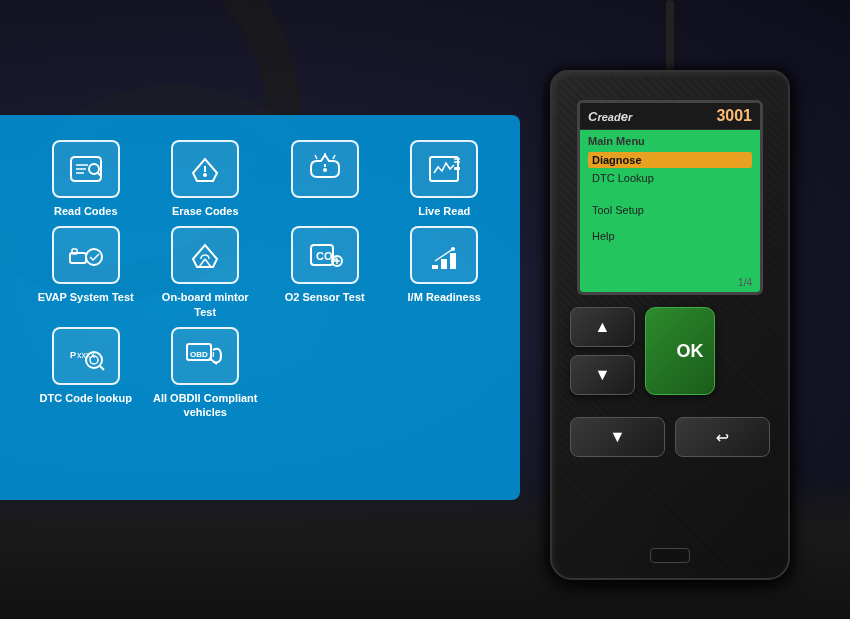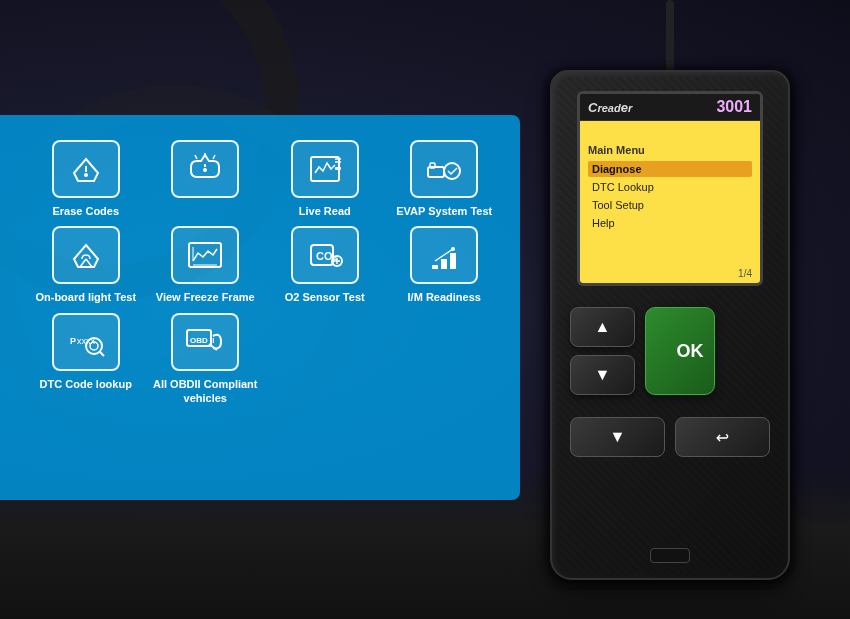--- a/index.html
+++ b/index.html
@@ -156,21 +156,21 @@
           transparent,
           transparent 3px,
           rgba(0,0,0,0.1) 3px,
           rgba(0,0,0,0.1) 6px
         );
     }
 
     
     .device-screen-area {
       position: absolute;
-      top: 19px;
+      top: 28px;
       left: 25px;
       right: 25px;
       height: 195px;
       background: #111;
       border-radius: 6px;
       border: 3px solid #444;
       overflow: hidden;
     }
 
     .screen-header {
@@ -256,38 +256,49 @@
     }
 
     
     .screen-inner {
       display: flex;
       flex-direction: column;
       height: 100%;
     }
 
     .screen-lcd {
-      background: #fde047;
+      background: #22c55e;
       flex: 1;
-      padding: 23px 8px;
+      padding: 5px 8px;
       position: relative;
     }
   </style>
 </head>
 <body>
 
 <div class="bg-car">
   <div class="steering-wheel"></div>
   <div class="dashboard"></div>
 </div>
 
 <div class="blue-banner"></div>
 
 <div class="features-grid">
 
+  <div class="feature-item">
+    <div class="feature-icon-box">
+      <svg width="40" height="32" viewBox="0 0 40 32" fill="white">
+        <path d="M5 8 Q5 4 9 4 L31 4 Q35 4 35 8 L35 24 Q35 28 31 28 L9 28 Q5 28 5 24 Z" fill="none" stroke="white" stroke-width="2"></path>
+        <circle cx="28" cy="16" r="5" fill="none" stroke="white" stroke-width="2"></circle>
+        <line x1="31" y1="19" x2="35" y2="23" stroke="white" stroke-width="2"></line>
+        <path d="M10 12 L22 12 M10 16 L20 16 M10 20 L18 20" stroke="white" stroke-width="1.5"></path>
+      </svg>
+    </div>
+    <span class="feature-label">Read Codes</span>
+  </div>
 
   <div class="feature-item">
     <div class="feature-icon-box">
       <svg width="40" height="32" viewBox="0 0 40 32" fill="white">
         <path d="M8 20 L20 6 L32 20 L28 28 L12 28 Z" fill="none" stroke="white" stroke-width="2"></path>
         <circle cx="20" cy="22" r="2" fill="white"></circle>
         <path d="M20 13 L20 19" stroke="white" stroke-width="2"></path>
       </svg>
     </div>
     <span class="feature-label">Erase Codes</span>
@@ -332,34 +343,23 @@
   </div>
 
   <div class="feature-item">
     <div class="feature-icon-box">
       <svg width="40" height="32" viewBox="0 0 40 32" fill="white">
         <path d="M8 20 L20 6 L32 20 L28 28 L12 28 Z" fill="none" stroke="white" stroke-width="2"></path>
         <path d="M20 20 L14 28 M20 20 L26 28" fill="none" stroke="white" stroke-width="1.5"></path>
         <path d="M16 20 Q16 16 20 16 Q24 16 24 20" fill="none" stroke="white" stroke-width="1.5"></path>
       </svg>
     </div>
-    <span class="feature-label">On-board light Test</span>
-  </div>
-
-  <div class="feature-item">
-    <div class="feature-icon-box">
-      <svg width="40" height="32" viewBox="0 0 40 32" fill="white">
-        <rect x="4" y="4" width="32" height="24" rx="2" fill="none" stroke="white" stroke-width="2"></rect>
-        <path d="M8 22 L13 14 L18 18 L23 12 L28 16 L32 10" fill="none" stroke="white" stroke-width="1.5"></path>
-        <line x1="8" y1="26" x2="32" y2="26" stroke="white" stroke-width="1"></line>
-        <line x1="8" y1="8" x2="8" y2="22" stroke="white" stroke-width="1"></line>
-      </svg>
-    </div>
-    <span class="feature-label">View Freeze Frame</span>
-  </div>
+    <span class="feature-label">On-board mintor Test</span>
+  </div>
+
 
   <div class="feature-item">
     <div class="feature-icon-box">
       <svg width="40" height="32" viewBox="0 0 40 32" fill="white">
         <rect x="6" y="6" width="22" height="20" rx="3" fill="none" stroke="white" stroke-width="2"></rect>
         <text x="11" y="21" font-size="11" fill="white" font-weight="bold">CO₂</text>
         <circle cx="32" cy="22" r="5" fill="none" stroke="white" stroke-width="2"></circle>
         <line x1="29" y1="22" x2="35" y2="22" stroke="white" stroke-width="1.5"></line>
         <line x1="32" y1="19" x2="32" y2="25" stroke="white" stroke-width="1.5"></line>
       </svg>
@@ -412,27 +412,27 @@
   <div class="cable"></div>
 
   <div class="device-body">
 
     <div class="device-screen-area">
       <div class="screen-inner">
         <div class="screen-header">
           <span class="screen-brand">
             <span style="font-style:italic; color:#ddd; font-size:13px;">C</span><span style="font-style:italic; color:#ddd; font-size:11px;">read</span><span style="font-style:italic; color:#ddd; font-size:13px;">e</span><span style="font-style:italic; color:#ddd; font-size:11px;">r</span>
           </span>
-          <span class="screen-model" style="color:#f0abfc; font-size:16px; font-weight:bold;">3001</span>
+          <span class="screen-model" style="color:#fdba74; font-size:16px; font-weight:bold;">3001</span>
         </div>
         <div class="screen-lcd">
           <div class="screen-menu-title" style="font-size:11px; font-weight:bold; color:#333; margin-bottom:5px;">Main Menu</div>
           <div class="screen-menu-item active" style="background:#e8a020; padding:2px 4px; color:#111; font-weight:bold; font-size:11px; border-radius:2px; margin-bottom:2px;">Diagnose</div>
-          <div class="screen-menu-item" style="font-size:11px; padding:2px 4px; color:#222; margin-bottom:2px;">DTC Lookup</div>
-          <div class="screen-menu-item" style="font-size:11px; padding:2px 4px; color:#222; margin-bottom:2px;">Tool Setup</div>
+          <div class="screen-menu-item" style="font-size:11px; padding:2px 4px; color:#222; margin-bottom:16px;">DTC Lookup</div>
+          <div class="screen-menu-item" style="font-size:11px; padding:2px 4px; color:#222; margin-bottom:10px;">Tool Setup</div>
           <div class="screen-menu-item" style="font-size:11px; padding:2px 4px; color:#222;">Help</div>
           <div class="screen-page-indicator" style="position:absolute; bottom:4px; right:8px; font-size:10px; color:#555;">1/4</div>
         </div>
       </div>
     </div>
 
     <div style="position:absolute; top:235px; left:18px; right:18px; display:flex; gap:10px; align-items:flex-start;">
 
       <div style="display:flex; flex-direction:column; gap:8px;">
         <button class="nav-btn" style="width:65px; height:40px; background:linear-gradient(135deg,#3a3a3a,#1a1a1a); border-radius:8px; border:1px solid #555; color:white; font-size:16px; cursor:pointer; box-shadow:0 3px 6px rgba(0,0,0,0.5);">▲</button>

